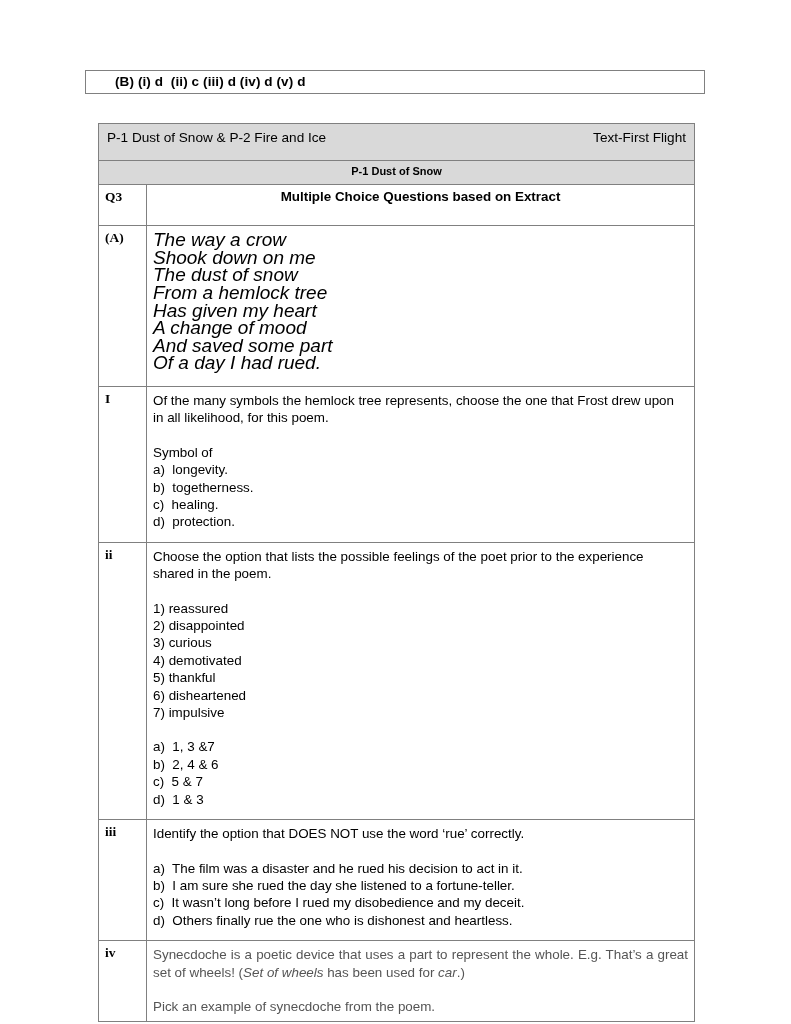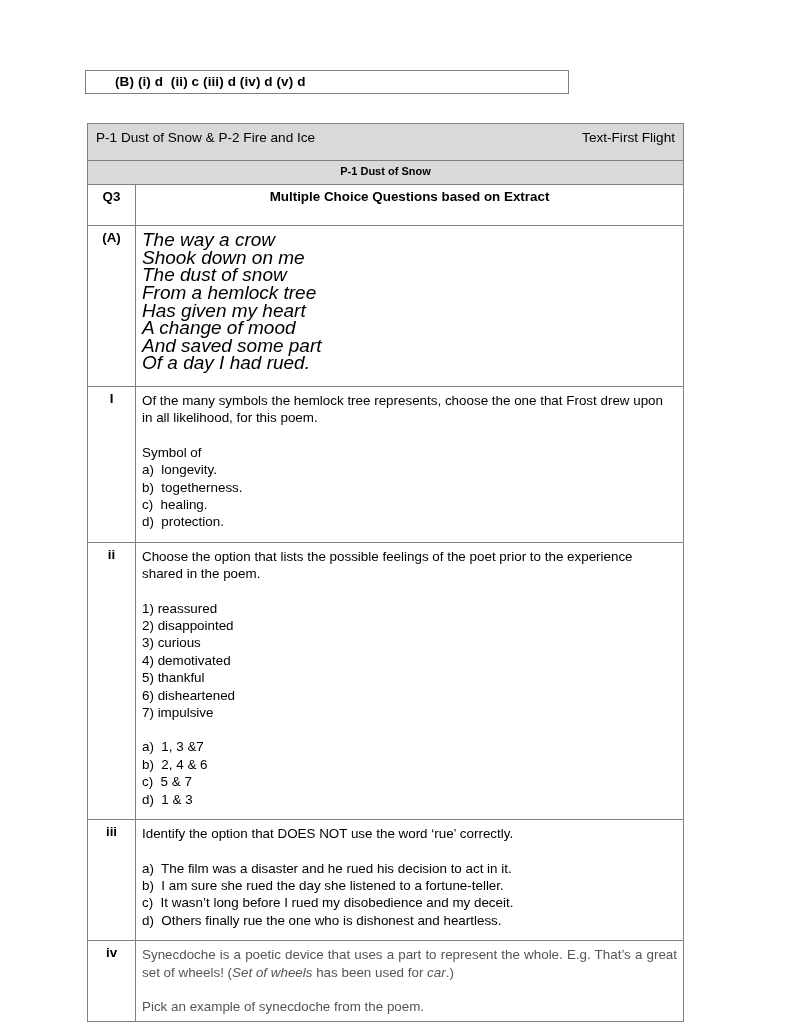--- a/index.html
+++ b/index.html
@@ -19,39 +19,39 @@
     width: 791px;
     height: 1024px;
     background: #ffffff;
   }
 
   
   .answer-box {
     position: absolute;
     left: 85px;
     top: 70px;
-    width: 484px;
+    width: 620px;
     height: 24px;
     box-sizing: border-box;
     border: 1px solid #808080;
     background: #ffffff;
   }
   .answer-box-text {
     font-size: 13.5px;
     font-weight: bold;
     line-height: 22px;
     padding-left: 29px;
     white-space: pre;
     letter-spacing: 0.1px;
   }
 
   
   .qtable {
     position: absolute;
-    left: 87px;
+    left: 98px;
     top: 123px;
     width: 596px;
     border-collapse: collapse;
     table-layout: fixed;
   }
   .qtable td {
     border: 1px solid #808080;
     vertical-align: top;
     font-size: 13.4px;
     line-height: 17.4px;
@@ -77,22 +77,22 @@
   .hdr-right { text-align: right; }
 
   .band-sub td {
     text-align: center;
     font-weight: bold;
     padding: 2px 6px 3px 6px;
     font-size: 11px;
   }
 
   .qnum {
-    text-align: center;
-    font-weight: bold;
+    font-weight: bold;
+    font-family: Liberation Serif, serif;
   }
   .q3-row td { padding-bottom: 20px; }
   .q3-title {
     text-align: center;
     font-weight: bold;
     font-size: 14.2px;
     padding-top: 3px;
     margin-top: 28px;
   }
 

